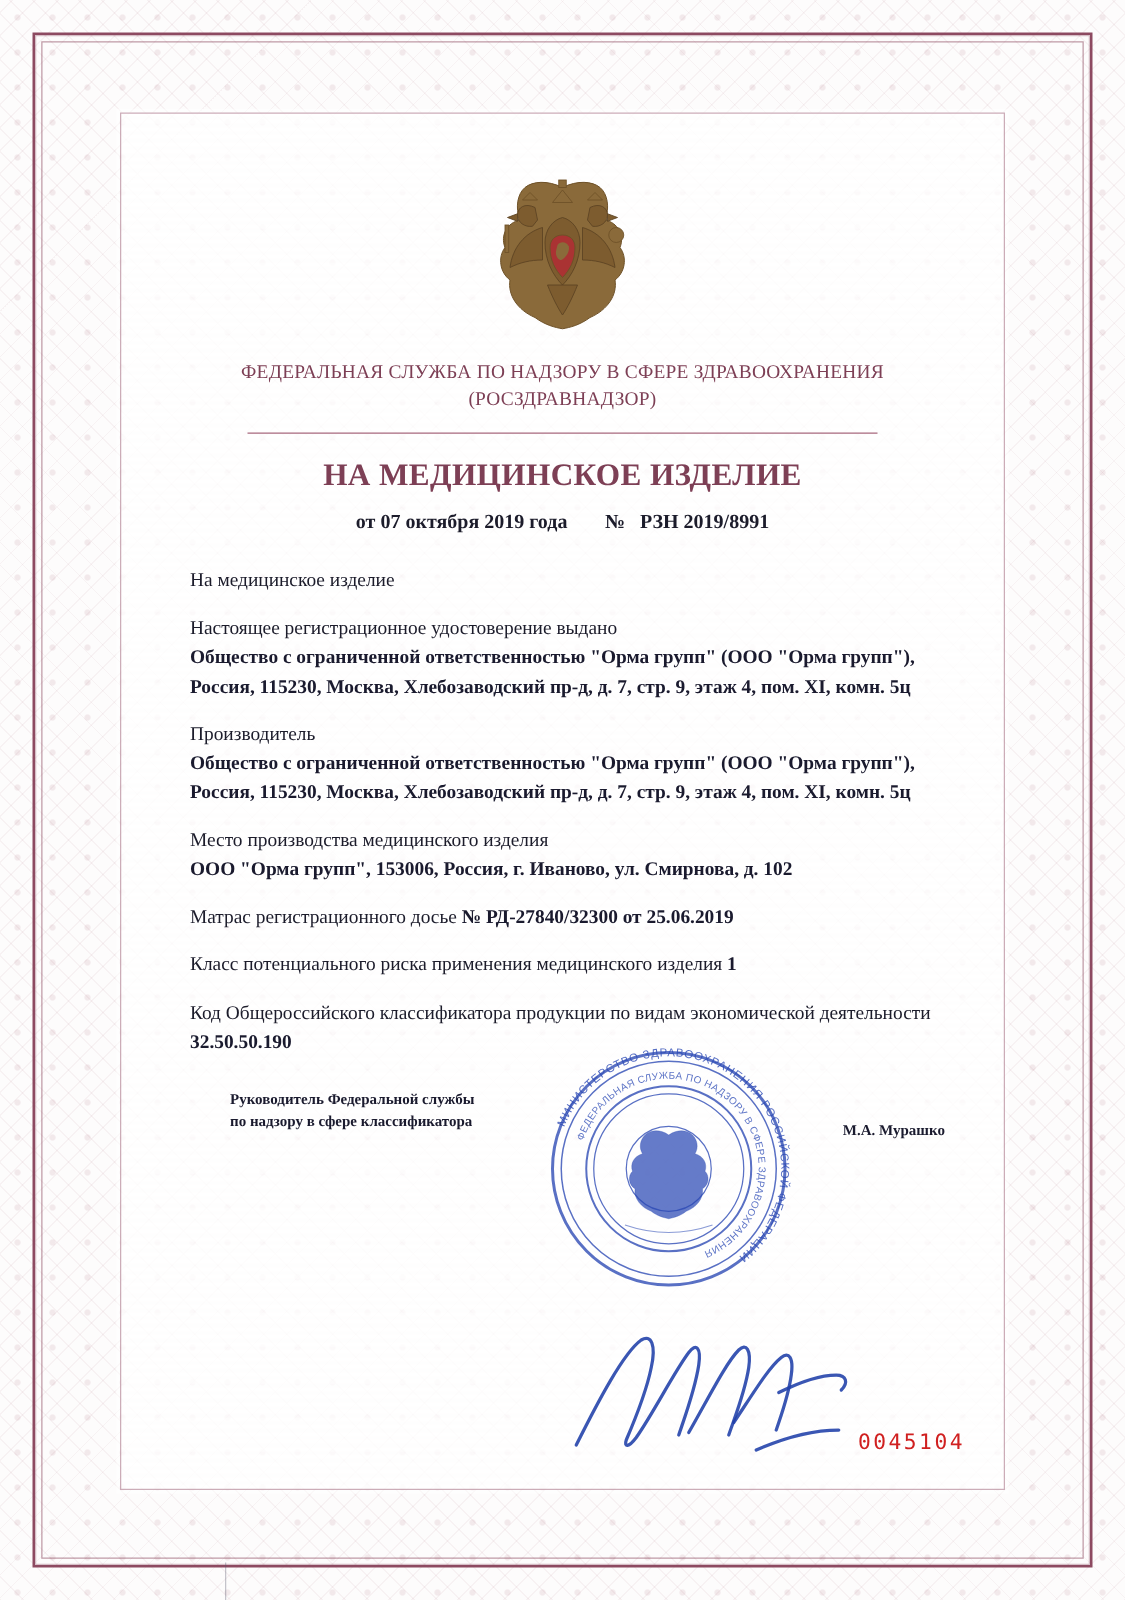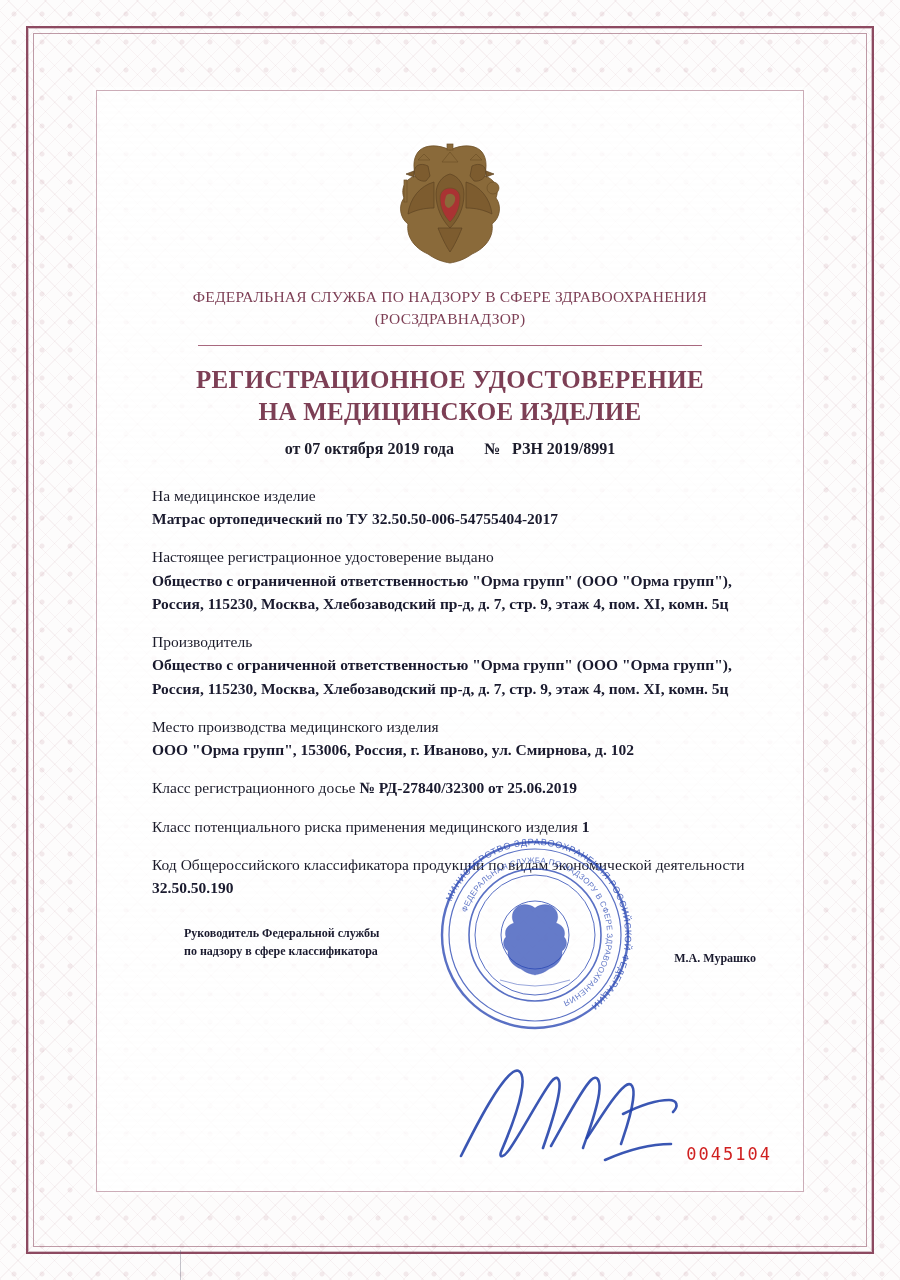--- a/index.html
+++ b/index.html
@@ -245,56 +245,54 @@
     </div>
 
     <div class="agency">
       <span>ФЕДЕРАЛЬНАЯ СЛУЖБА ПО НАДЗОРУ В СФЕРЕ ЗДРАВООХРАНЕНИЯ</span>
       <span class="line2">(РОСЗДРАВНАДЗОР)</span>
     </div>
 
     <div class="rule"></div>
 
     <div class="doc-title">
-      <div>РЕГИСТРАЦИОННОЕ УДОСТОВЕРЕНИЕ</div>
       <div>НА МЕДИЦИНСКОЕ ИЗДЕЛИЕ</div>
     </div>
 
     <div class="date-row">
       <span>от  07 октября 2019 года</span>
       <span class="num-sign">№</span>
       <span class="reg-no">РЗН 2019/8991</span>
     </div>
 
     <div class="fields">
 
       <div class="field">
         <p class="label">На медицинское изделие</p>
-        <p class="value">Матрас ортопедический по ТУ 32.50.50-006-54755404-2017</p>
       </div>
 
       <div class="field">
         <p class="label">Настоящее регистрационное удостоверение выдано</p>
         <p class="value">Общество с ограниченной ответственностью "Орма групп"
 (ООО "Орма групп"), Россия, 115230, Москва, Хлебозаводский пр-д, д. 7, стр. 9, этаж 4, пом. XI, комн. 5ц</p>
       </div>
 
       <div class="field">
         <p class="label">Производитель</p>
         <p class="value">Общество с ограниченной ответственностью "Орма групп"
 (ООО "Орма групп"), Россия, 115230, Москва, Хлебозаводский пр-д, д. 7, стр. 9, этаж 4, пом. XI, комн. 5ц</p>
       </div>
 
       <div class="field">
         <p class="label">Место производства медицинского изделия</p>
         <p class="value">ООО "Орма групп", 153006, Россия, г. Иваново, ул. Смирнова, д. 102</p>
       </div>
 
       <div class="field">
-        <p><span class="label">Класс регистрационного досье </span><span class="inline-value">№ РД-27840/32300 от 25.06.2019</span></p>
+        <p><span class="label">Матрас регистрационного досье </span><span class="inline-value">№ РД-27840/32300 от 25.06.2019</span></p>
       </div>
 
       <div class="field">
         <p><span class="label">Класс потенциального риска применения медицинского изделия </span><span class="inline-value">1</span></p>
       </div>
 
       <div class="field">
         <p><span class="label">Код Общероссийского классификатора продукции по видам экономической деятельности </span><span class="inline-value">32.50.50.190</span></p>
       </div>
 

